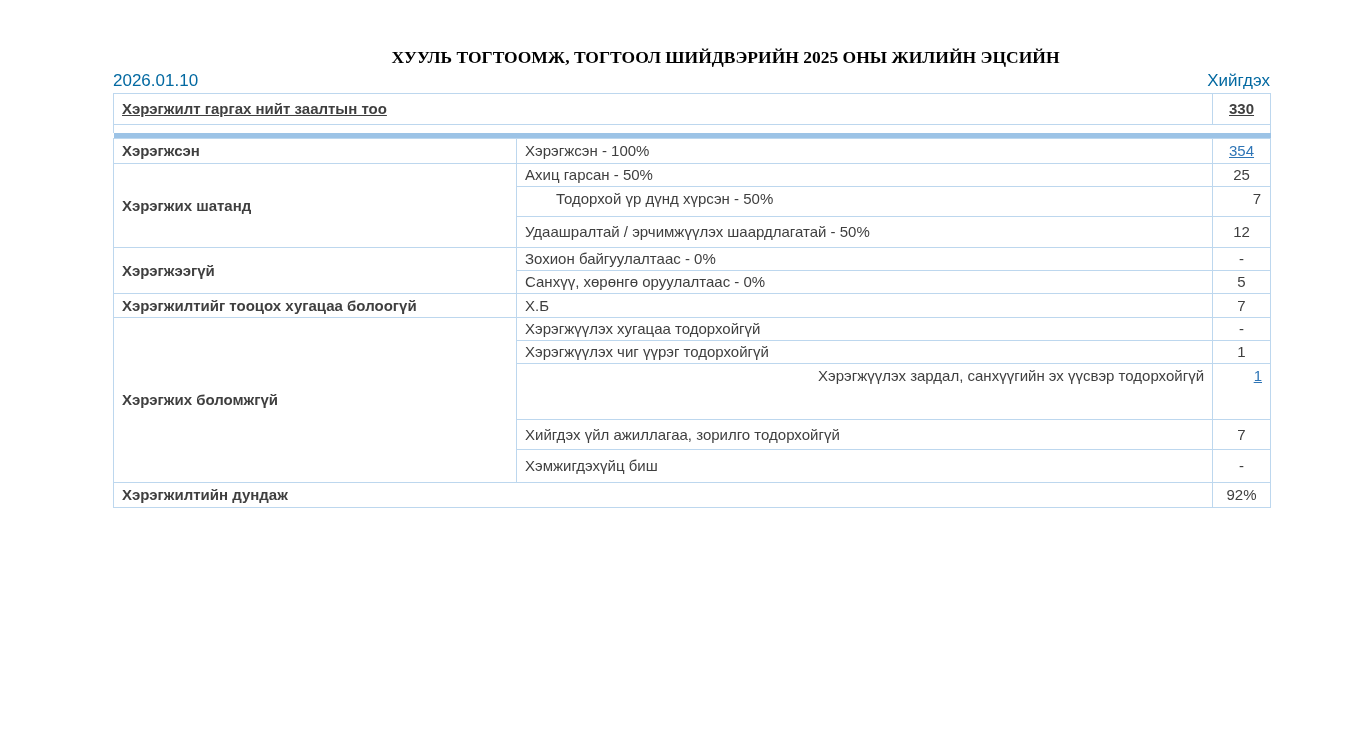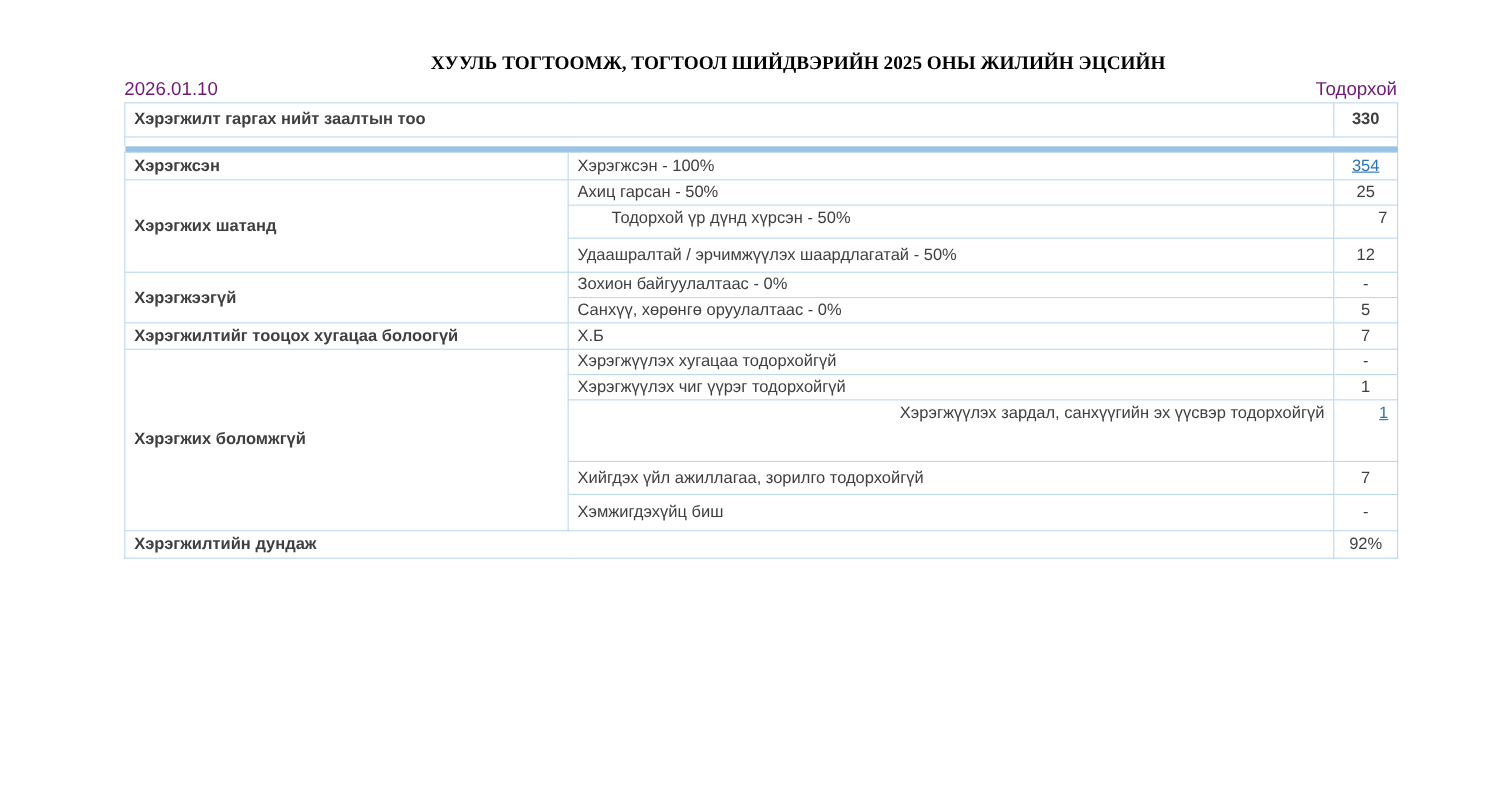--- a/index.html
+++ b/index.html
@@ -21,21 +21,21 @@
     line-height: 22px;
     color: #000000;
   }
   .meta-row {
     margin: 3px 0 2px 113px;
     width: 1157px;
     display: flex;
     justify-content: space-between;
     align-items: flex-end;
     font-size: 17px;
-    color: #701a75;
+    color: #0369a1;
   }
   table.summary {
     margin-left: 113px;
     width: 1157px;
     border-collapse: collapse;
     table-layout: fixed;
     font-size: 15px;
     color: #3f3f3f;
   }
   col.c1 { width: 403px; }
@@ -62,21 +62,21 @@
     line-height: 0;
   }
   tr.band td {
     border: none;
     background: #9cc3e6;
     padding: 0;
     height: 5px;
     font-size: 0;
     line-height: 0;
   }
-  tr.h-header td { height: 26px; }
+  tr.h-header td { height: 26px; text-decoration: underline; }
   tr.h24 td { height: 20px; }
   tr.h22 td { height: 18px; }
   tr.h28 td { height: 24px; }
   tr.h30 td { height: 26px; }
   tr.h23 td { height: 19px; }
   tr.h54 td { height: 50px; text-align: right; }
   tr.h29 td { height: 25px; }
   tr.h32 td { height: 28px; }
   a.cell-link {
     color: #2e75b6;
@@ -85,21 +85,21 @@
 </style>
 </head>
 <body>
 
 <div class="title-wrap">
   <div>ХУУЛЬ ТОГТООМЖ, ТОГТООЛ ШИЙДВЭРИЙН 2025 ОНЫ ЖИЛИЙН ЭЦСИЙН</div>
 </div>
 
 <div class="meta-row">
   <span>2026.01.10</span>
-  <span>Тодорхой</span>
+  <span>Хийгдэх</span>
 </div>
 
 <table class="summary">
   <colgroup>
       <col class="c1">
       <col class="c2">
       <col class="c3">
     </colgroup>
 
   <tbody>

